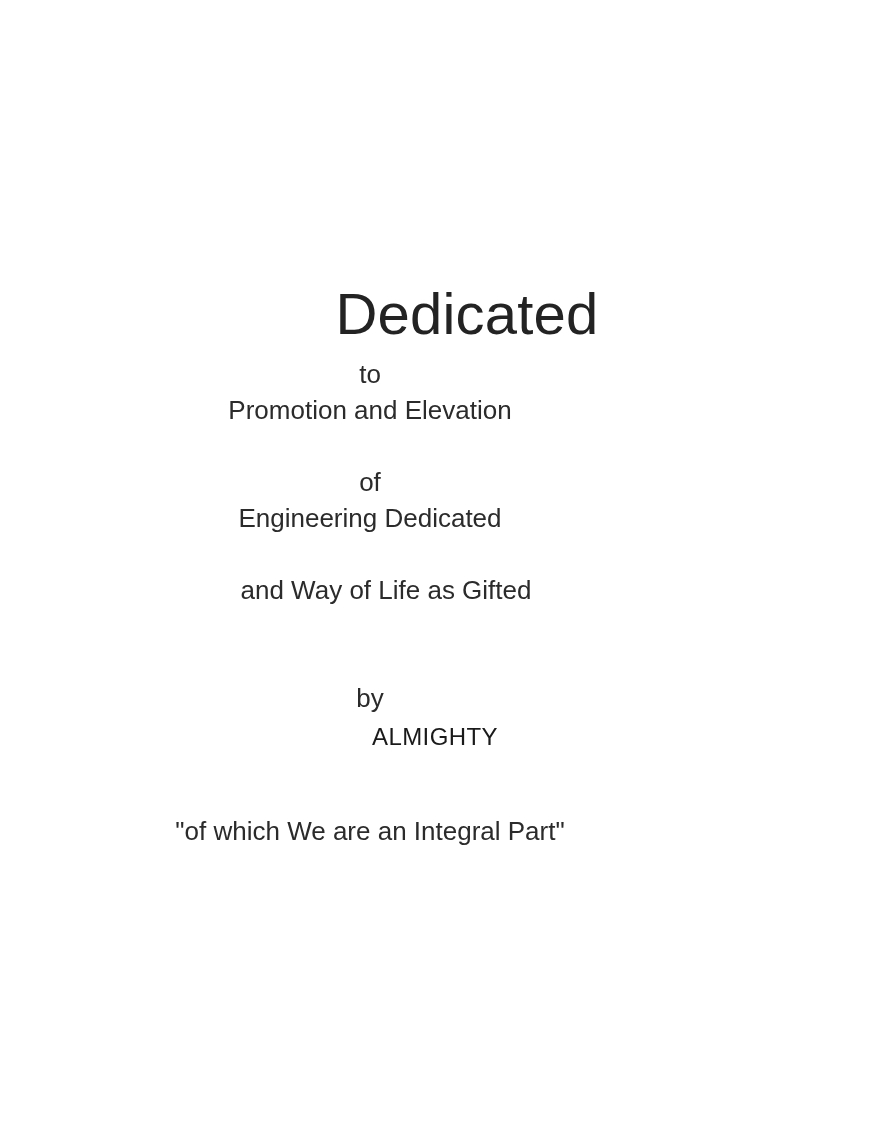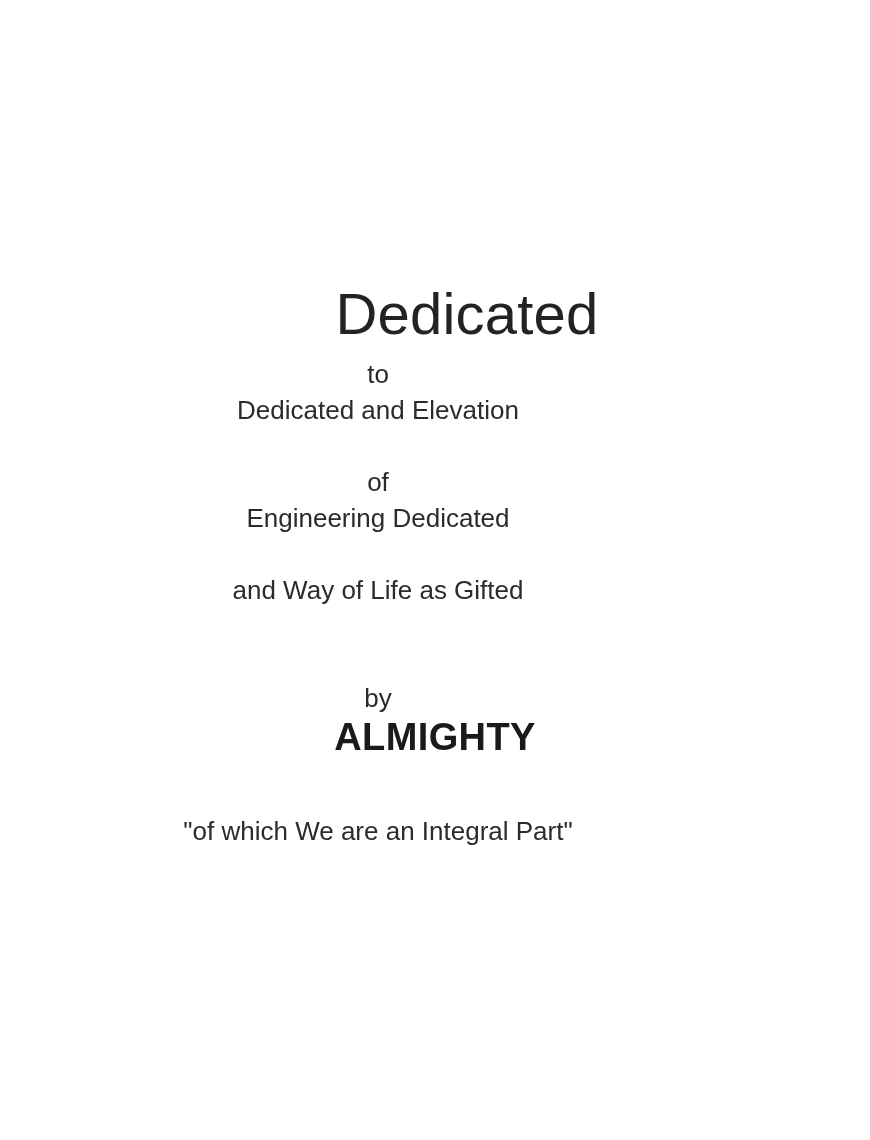--- a/index.html
+++ b/index.html
@@ -42,54 +42,54 @@
     left: 0;
     width: 870px;
     top: 285px;
     padding-left: 32px;
   }
   
   .line-body {
     font-size: 26px;
     line-height: 36px;
     position: absolute;
-    left: 16px;
+    left: 8px;
     width: 724px;
   }
   
   .line-strong {
-    font-size: 38px;
-    font-weight: 700;
+    font-size: 24px;
+    font-weight: 400;
     line-height: 36px;
     color: #1a1a1a;
     letter-spacing: 0.4px;
     position: absolute;
     left: 0;
     width: 870px;
   }
   .at-to          { top: 356px; }
   .at-promotion   { top: 392px; }
   .at-of          { top: 464px; }
   .at-engineering { top: 500px; }
-  .at-way         { top: 572px; }
+  .at-way         { top: 572px; margin-left: 16px; }
   .at-by          { top: 643px; margin-top: 37px; }
   .at-almighty    { top: 719px; }
   .at-quote       { top: 813px; }
 </style>
 </head>
 <body>
 
 <div class="page">
   <div class="dedication-block">
 
     <span class="line line-title at-title">Dedicated</span>
 
     <span class="line line-body at-to">to</span>
 
-    <span class="line line-body at-promotion">Dedicated and Elevation</span>
+    <span class="line line-body at-promotion">Promotion and Elevation</span>
 
     <span class="line line-body at-of">of</span>
 
     <span class="line line-body at-engineering">Engineering Dedicated</span>
 
     <span class="line line-body at-way">and Way of Life as Gifted</span>
 
     <span class="line line-body at-by">by</span>
 
     <span class="line line-strong at-almighty">ALMIGHTY</span>

